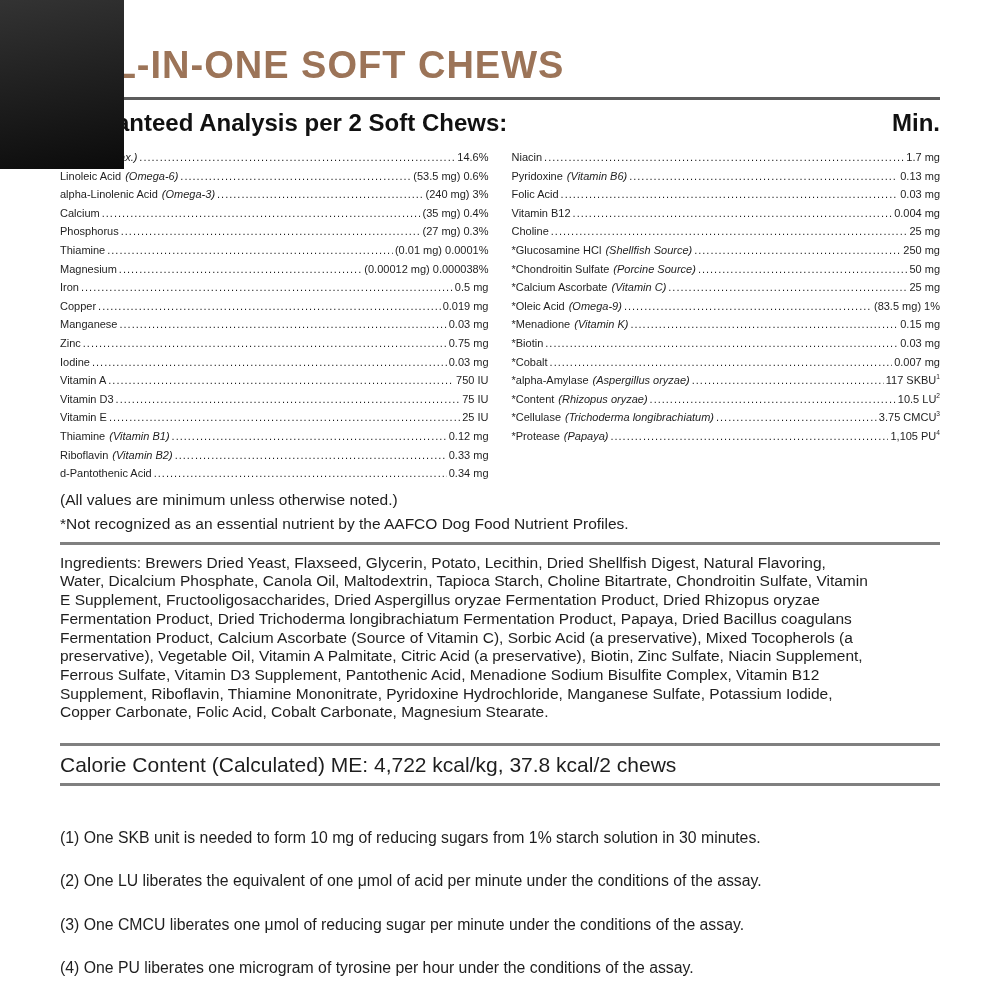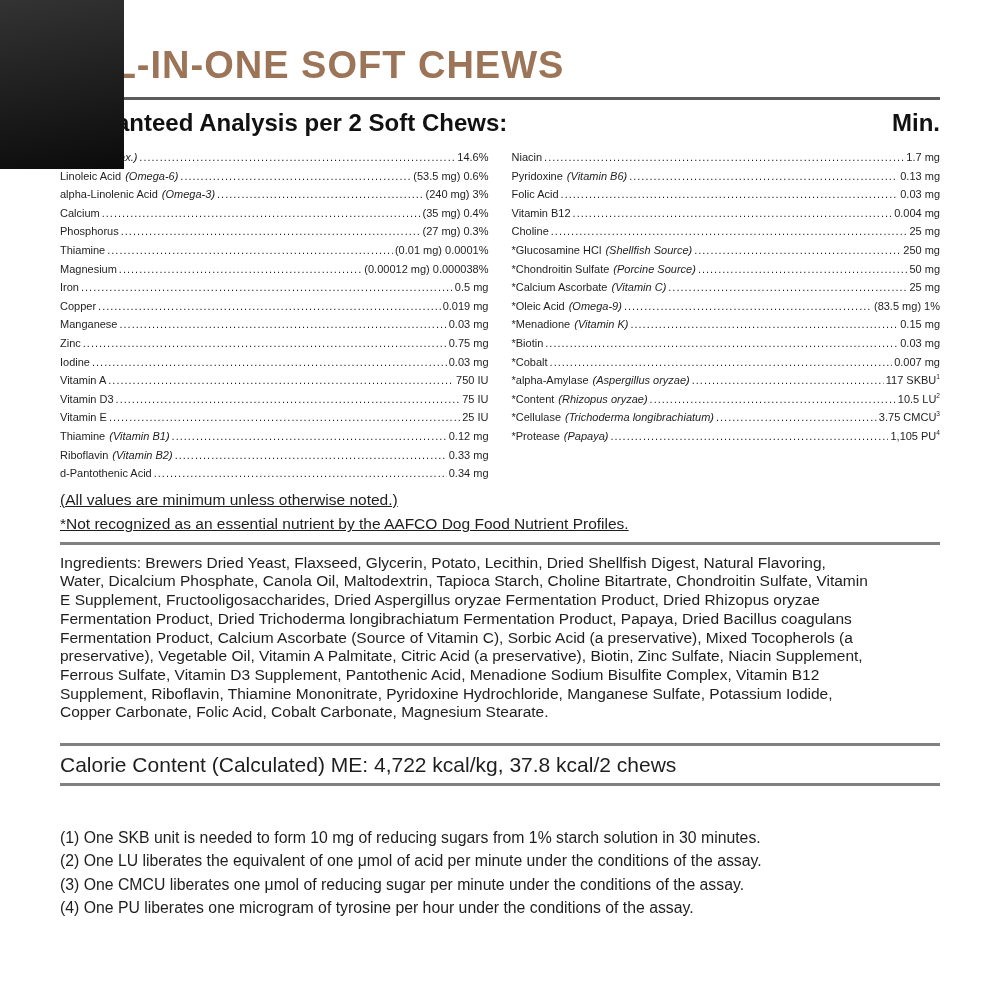--- a/index.html
+++ b/index.html
@@ -41,34 +41,34 @@
   }
   .arow .lbl{flex:0 0 auto;}
   .arow .note{flex:0 0 auto;font-style:italic;margin-left:4px;}
   .arow .dots{flex:1 1 auto;overflow:hidden;margin:0 2px;letter-spacing:1px;}
   .arow .dots::after{
     content:"........................................................................................................................";
   }
   .arow .val{flex:0 0 auto;}
   .arow sup{font-size:60%;line-height:0;}
 
-  .notes{margin-top:5px;font-size:15.5px;line-height:24.5px;text-decoration:underline;}
+  .notes{margin-top:5px;font-size:15.5px;line-height:24.5px;}
 
   .rule-after-notes{margin-top:5px;}
 
   .ing{margin-top:9px;font-size:15.5px;line-height:18.7px;}
   .ing-line{white-space:nowrap;}
   .bold{font-weight:400;}
 
   .rule-after-ing{margin-top:21px;}
 
   .calories{margin:9px 0 9px 0;font-size:21px;line-height:19px;white-space:nowrap;}
 
   .footnotes{margin-top:40px;font-size:15.8px;line-height:23.4px;}
-  .fn-line{white-space:nowrap;}
+  .fn-line{white-space:nowrap;margin-top:20px;}
 
   .redaction{
     position:absolute;left:0;top:0;
     width:124px;height:169px;
     background:linear-gradient(170deg,#333333 0%,#1d1d1d 55%,#0b0b0b 100%);
     z-index:5;
   }
 </style>
 </head>
 <body>

